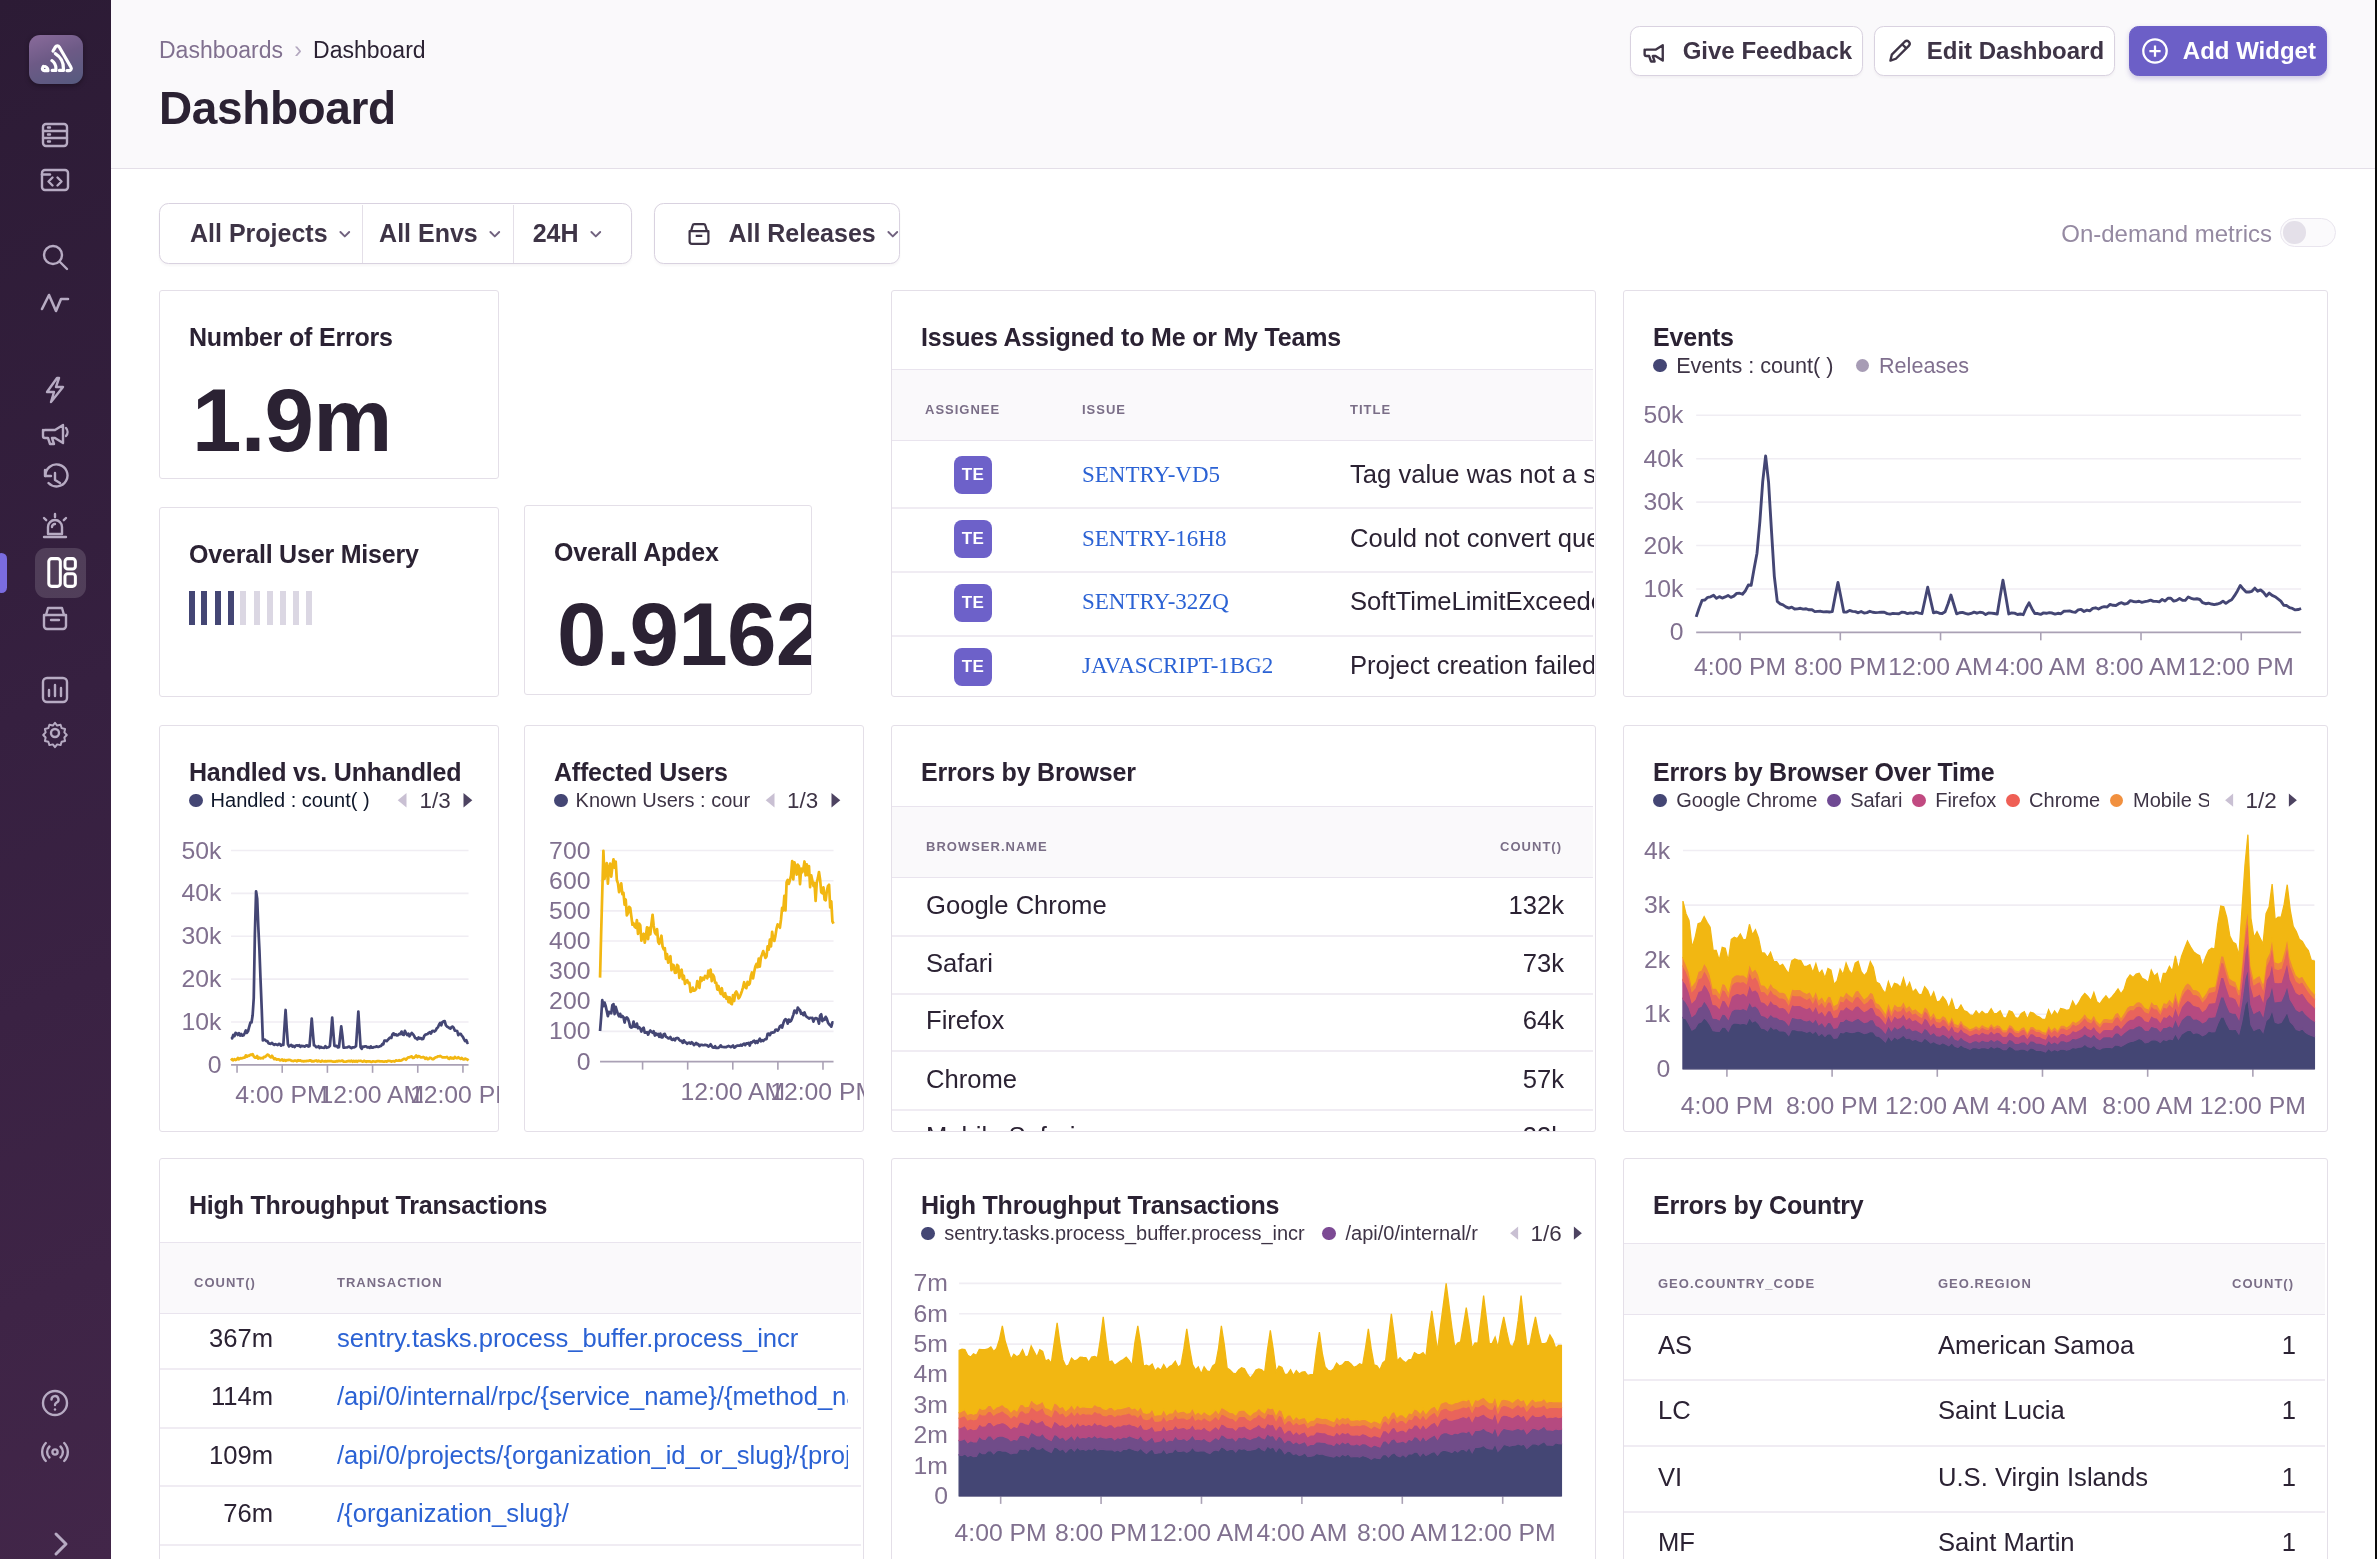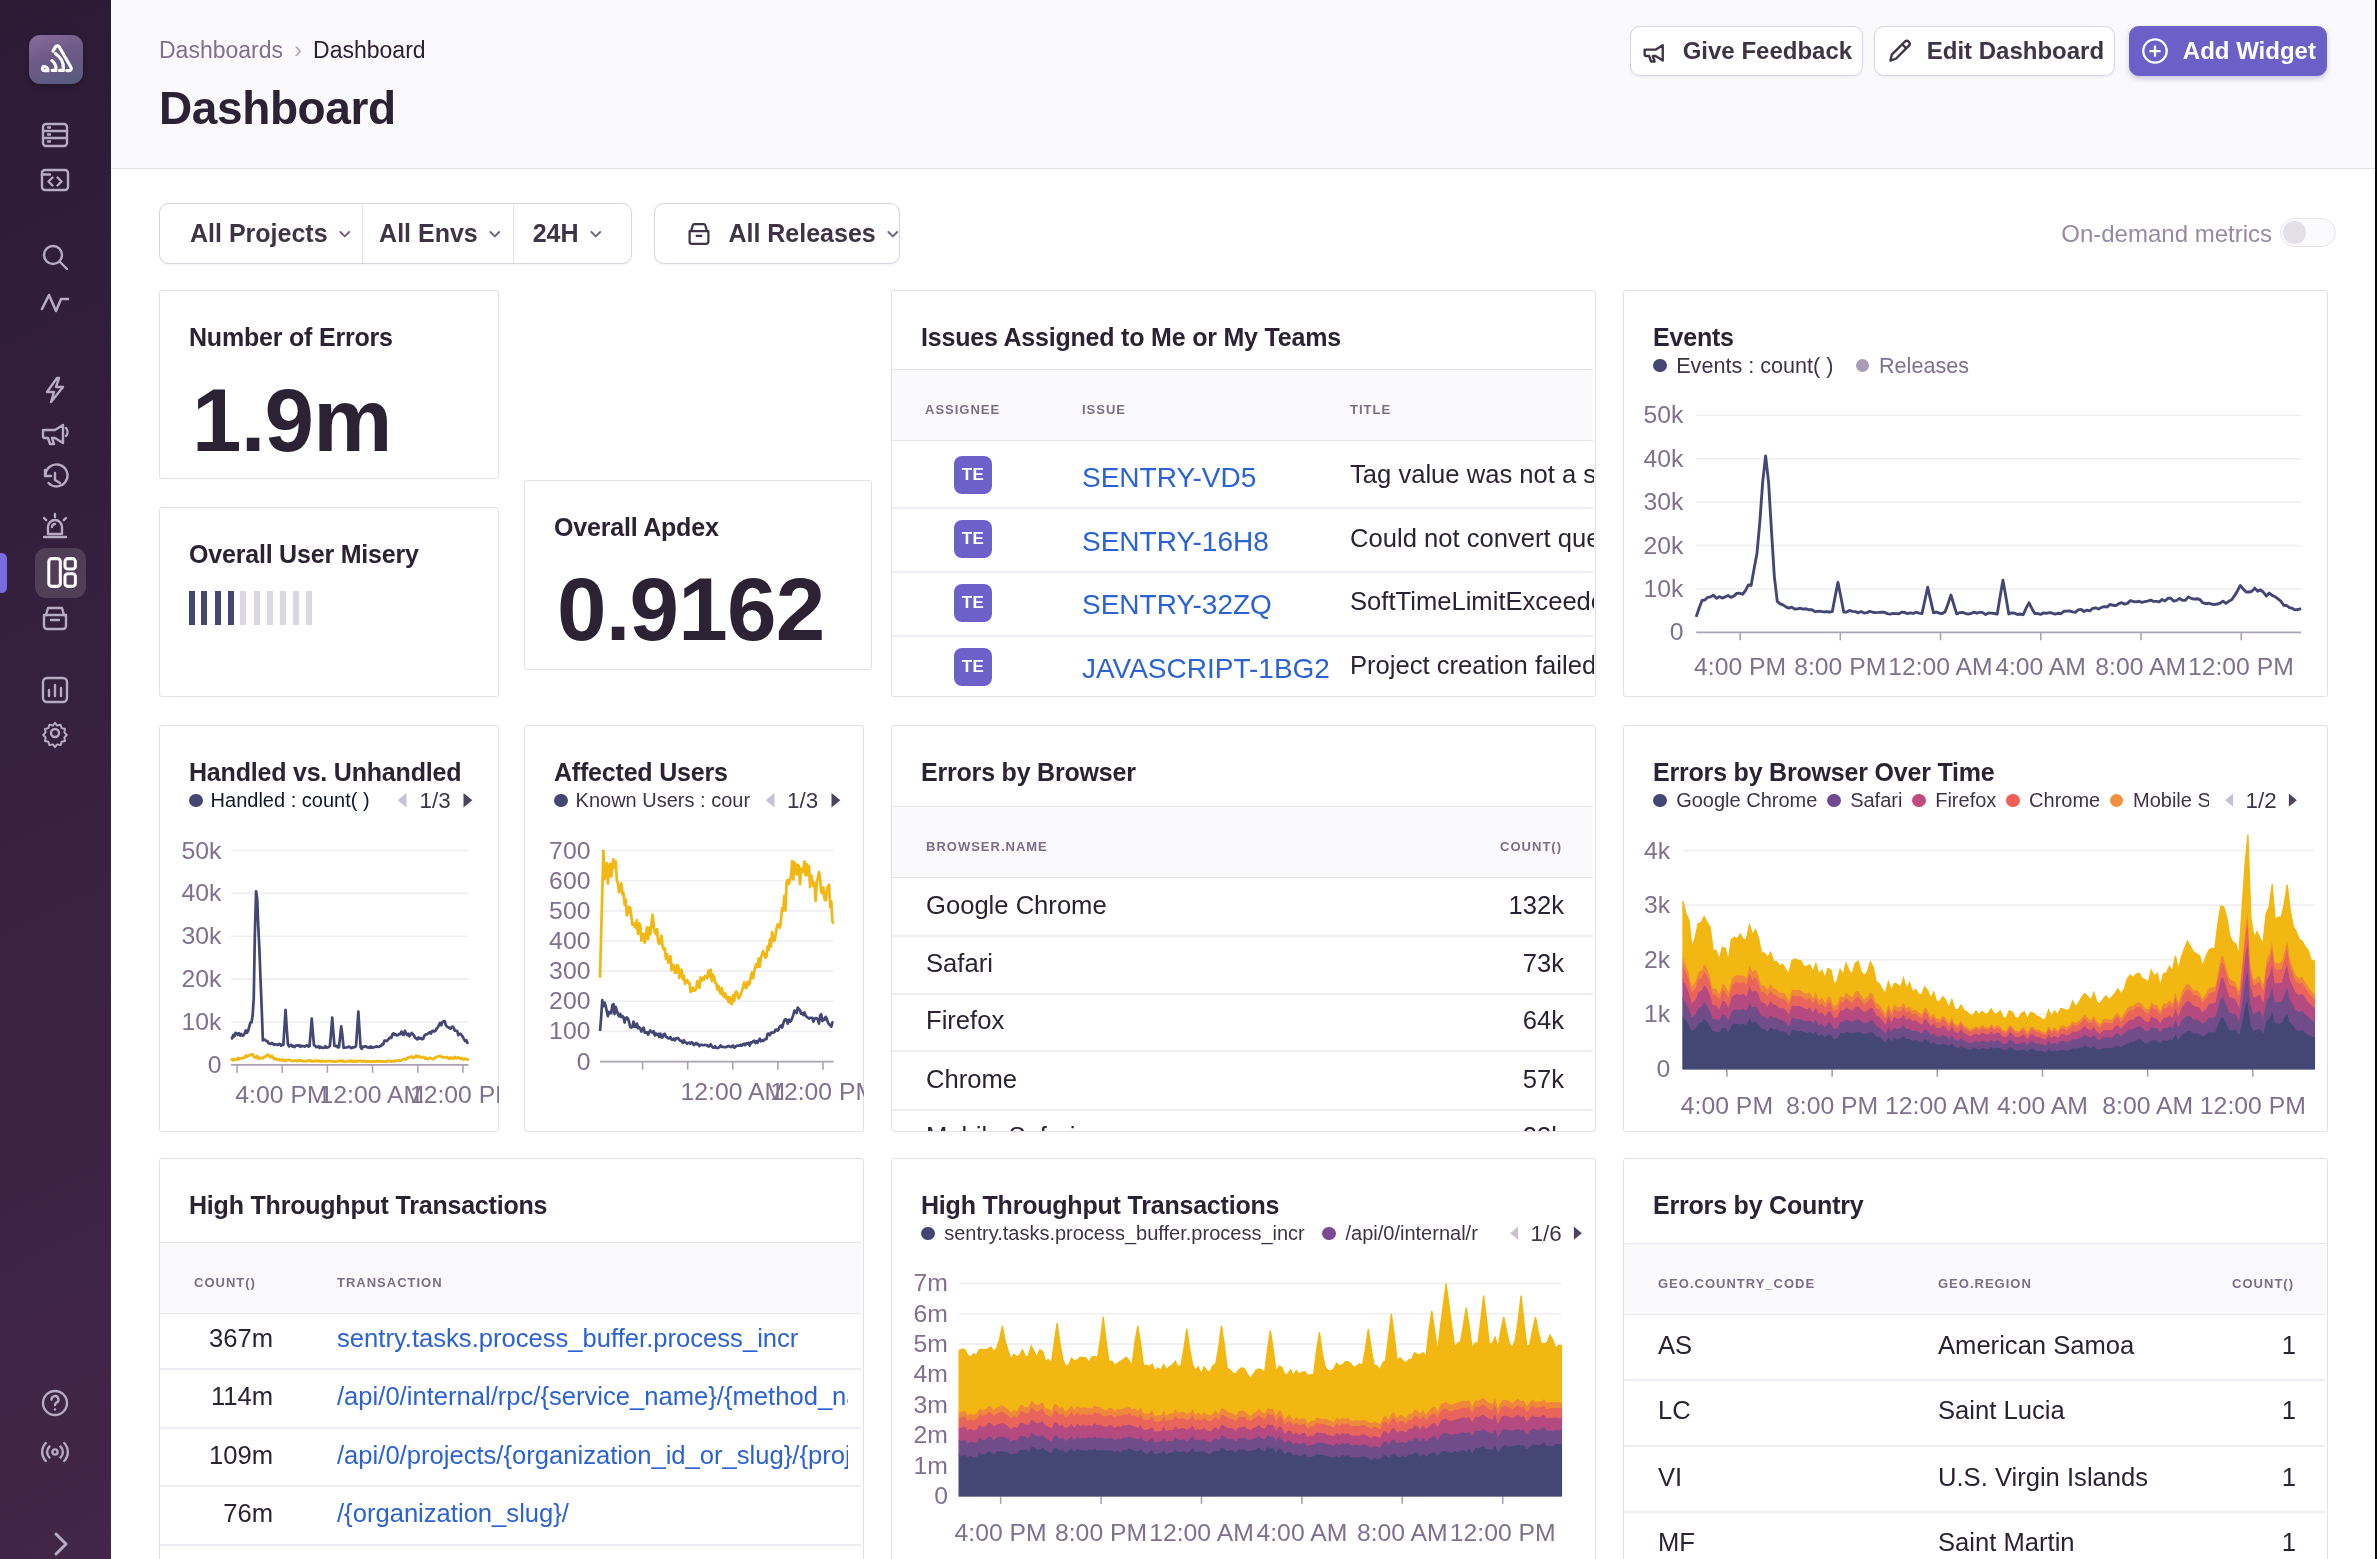--- a/index.html
+++ b/index.html
@@ -30,21 +30,21 @@
 #toggle .knob { position:absolute; left:2.4px; top:2.4px; width:22.4px; height:22.4px; border-radius:50%; background:#e4e0e9; }
 .card { position:absolute; background:#fff; border:1.6px solid #e4dfe8; border-radius:3px; overflow:hidden; }
 .ct { position:absolute; left:29px; top:32px; font-size:25px; font-weight:700; color:#2b2233; white-space:nowrap; letter-spacing:-0.2px; }
 .bignum { position:absolute; left:32px; font-size:89px; font-weight:700; color:#2b2233; line-height:1; letter-spacing:-0.8px; }
 .thead { position:absolute; height:72px; background:#faf9fb; border-top:1.6px solid #e9e4ee; border-bottom:1.6px solid #e9e4ee; }
 .th { position:absolute; top:32px; font-size:13px; font-weight:700; letter-spacing:1px; color:#7a6e87; white-space:nowrap; }
 .thr { text-align:right; }
 .trow { position:absolute; font-size:25.6px; color:#2b2233; white-space:nowrap; }
 .tsep { position:absolute; height:1.6px; background:#f0ecf3; }
 .link { color:#2b62d4; }
-.mono { font-family:Liberation Sans, sans-serif; font-size:28px; }
+.mono { font-family:Liberation Serif, serif; font-size:23px; }
 .chip { position:absolute; width:38px; height:38px; border-radius:8px; background:#6d61c9; color:#fff;
   font-size:17px; font-weight:700; display:flex; align-items:center; justify-content:center; letter-spacing:0.4px; }
 .legend { position:absolute; left:29px; top:61px; height:27px; display:flex; align-items:center; font-size:21.6px; overflow:hidden; }
 .legend.sm { font-size:20px; width:289px; }
 .legend.sm .li { margin-right:9.6px; }
 .legend.sm .dot { margin-right:8px; }
 .legend.sm .pagnum { font-size:22.4px; margin:0 6.4px; }
 .li { display:flex; align-items:center; margin-right:22.4px; white-space:nowrap; flex:0 0 auto; }
 .li.trunc { flex:0 0 auto; overflow:hidden; margin-right:0; }
 .pag { flex:0 0 auto; }
@@ -261,21 +261,21 @@
     <div style="position:absolute;left:189px;top:591px;width:6.4px;height:34px;background:#444674"></div>
     <div style="position:absolute;left:201px;top:591px;width:6.4px;height:34px;background:#444674"></div>
     <div style="position:absolute;left:215px;top:591px;width:6.4px;height:34px;background:#444674"></div>
     <div style="position:absolute;left:228px;top:591px;width:6.4px;height:34px;background:#444674"></div>
     <div style="position:absolute;left:240px;top:591px;width:6.4px;height:34px;background:#dbd7e3"></div>
     <div style="position:absolute;left:254px;top:591px;width:6.4px;height:34px;background:#dbd7e3"></div>
     <div style="position:absolute;left:267px;top:591px;width:6.4px;height:34px;background:#dbd7e3"></div>
     <div style="position:absolute;left:280px;top:591px;width:6.4px;height:34px;background:#dbd7e3"></div>
     <div style="position:absolute;left:293px;top:591px;width:6.4px;height:34px;background:#dbd7e3"></div>
     <div style="position:absolute;left:306px;top:591px;width:6.4px;height:34px;background:#dbd7e3"></div>
-<div class="card" style="left:524px;top:480px;width:348px;height:190px">
+<div class="card" style="left:524px;top:505px;width:288px;height:190px">
 <div class="ct">Overall Apdex</div>
       <div class="bignum" style="top:84px">0.9162</div>
     </div>
 <div class="card" style="left:159px;top:725px;width:340px;height:407px">
 <div class="ct">Handled vs. Unhandled</div>
 <div class="legend sm">
         <span class="li ">
           <span class="dot" style="background:#444674"></span>
           <span style="color:#0f172a">Handled : count( )</span>
         </span>

